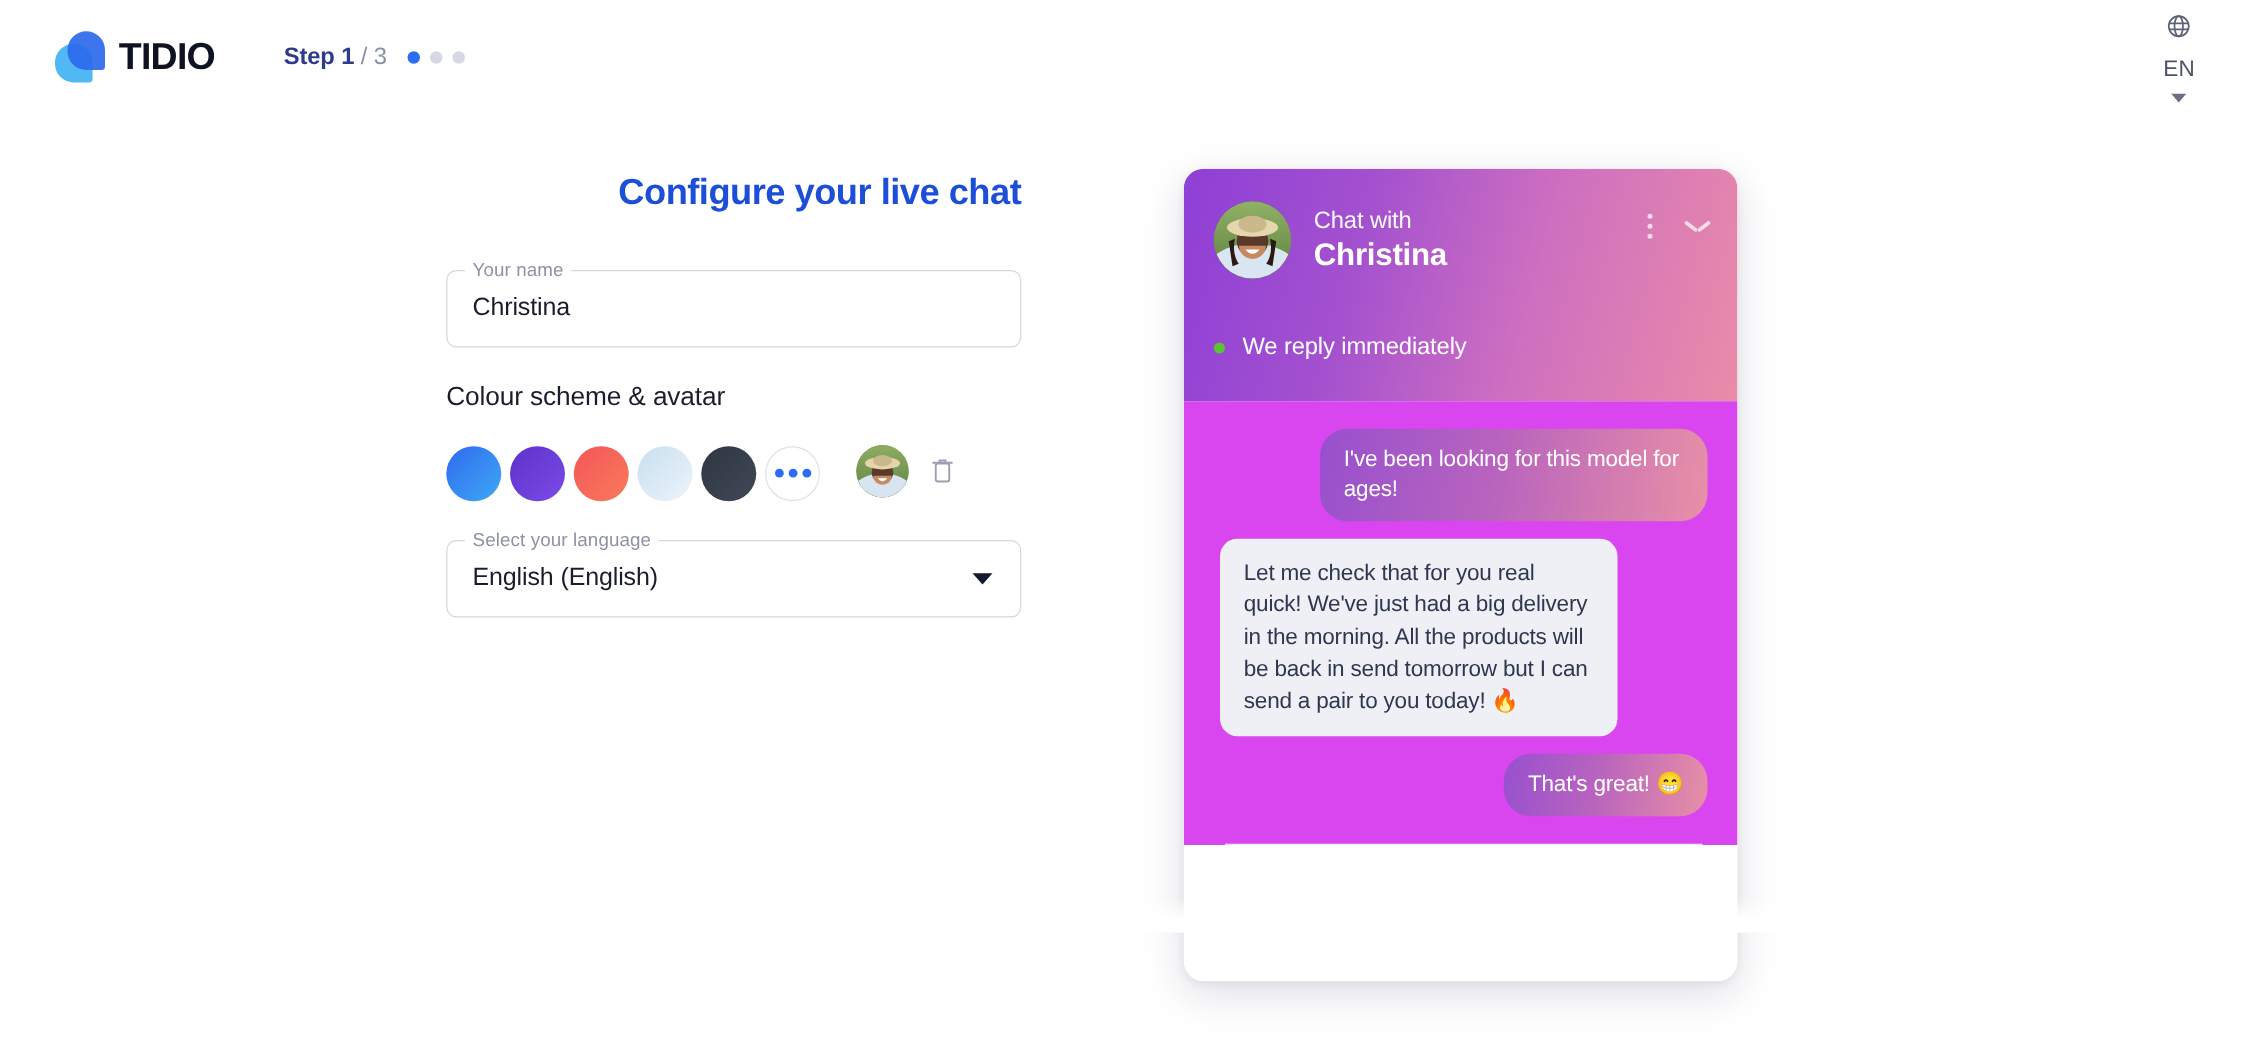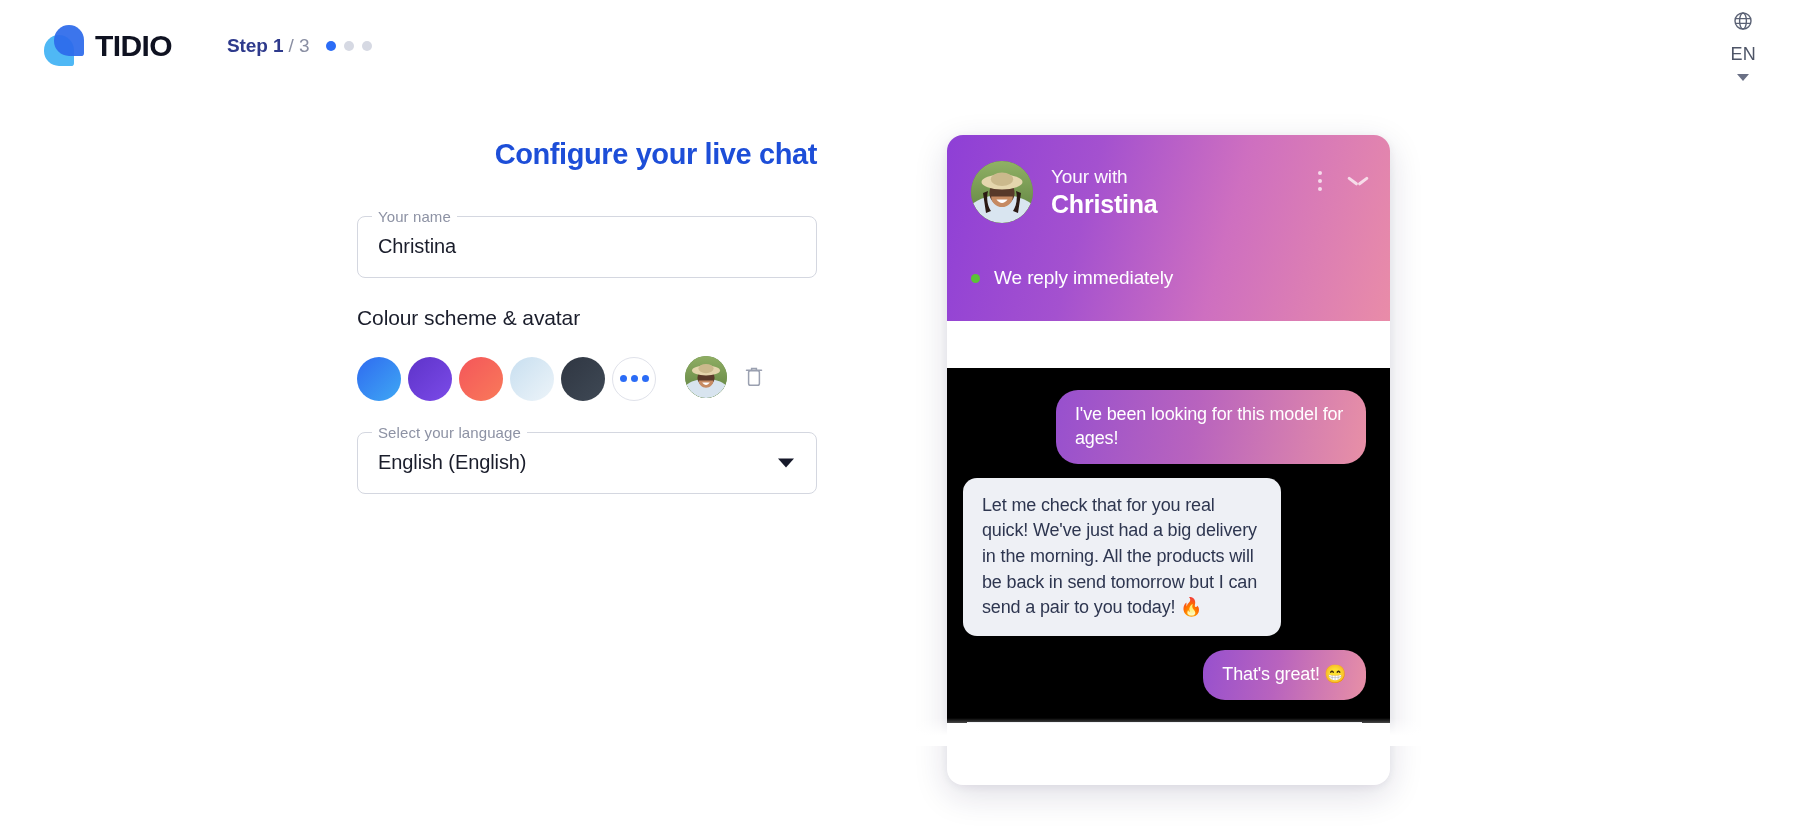--- a/index.html
+++ b/index.html
@@ -338,23 +338,22 @@
     background: #5BC236;
   }
   .status-text {
     font-size: 19px;
     color: #ffffff;
     letter-spacing: -0.1px;
   }
 
   .w-body {
     position: relative;
-    padding: 22px 24px 0 16px;
-    background: #000000;
-    margin-top: 47px;
+    padding: 22px 24px 0 29px;
+    background: #d946ef;
   }
 
   .msg-row { display: flex; margin-bottom: 14px; }
   .msg-row.out { justify-content: flex-end; }
   .msg-row.in  { justify-content: flex-start; }
 
   .bubble-out {
     max-width: 310px;
     padding: 13px 19px;
     border-radius: 22px;
@@ -548,21 +547,21 @@
                 <ellipse cx="31" cy="21" rx="20.5" ry="7.4" fill="#E5D6AD"></ellipse>
                 <ellipse cx="31" cy="18.3" rx="11.2" ry="6.8" fill="#CBB98C"></ellipse>
                 <path d="M20.2 35.5c0 5.9 4.8 10.6 10.8 10.6s10.8-4.7 10.8-10.6z" fill="#C68A62"></path>
                 <path d="M25.4 38.6c1.8 2.4 3.6 3.4 5.6 3.4s3.8-1 5.6-3.4z" fill="#fff"></path>
                 <path d="M17 30c-2 8 0 16 3 20l-5 2-3-20z" fill="#2B1A14"></path>
                 <path d="M45 30c2 8 0 16-3 20l5 2 3-20z" fill="#2B1A14"></path>
               </g>
             </svg>
           </span>
           <span class="w-titles">
-            <span class="w-sub" style="display:block">Your with</span>
+            <span class="w-sub" style="display:block">Chat with</span>
             <span class="w-name" style="display:block">Christina</span>
           </span>
           <span class="w-actions">
             <span class="kebab">
                 <i></i>
                 <i></i>
                 <i></i>
               </span>
             <span class="chev"></span>
           </span>

